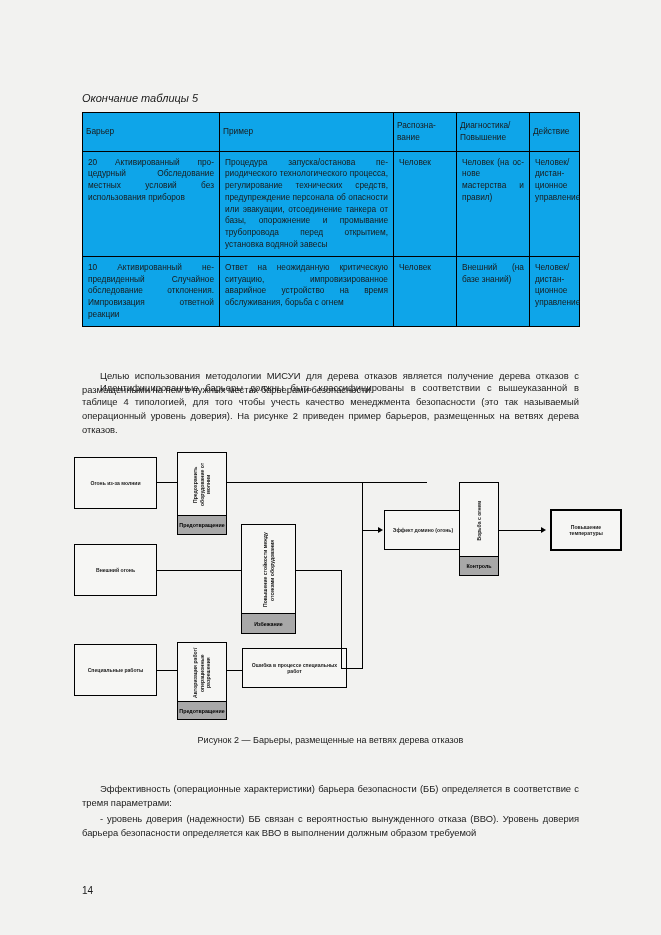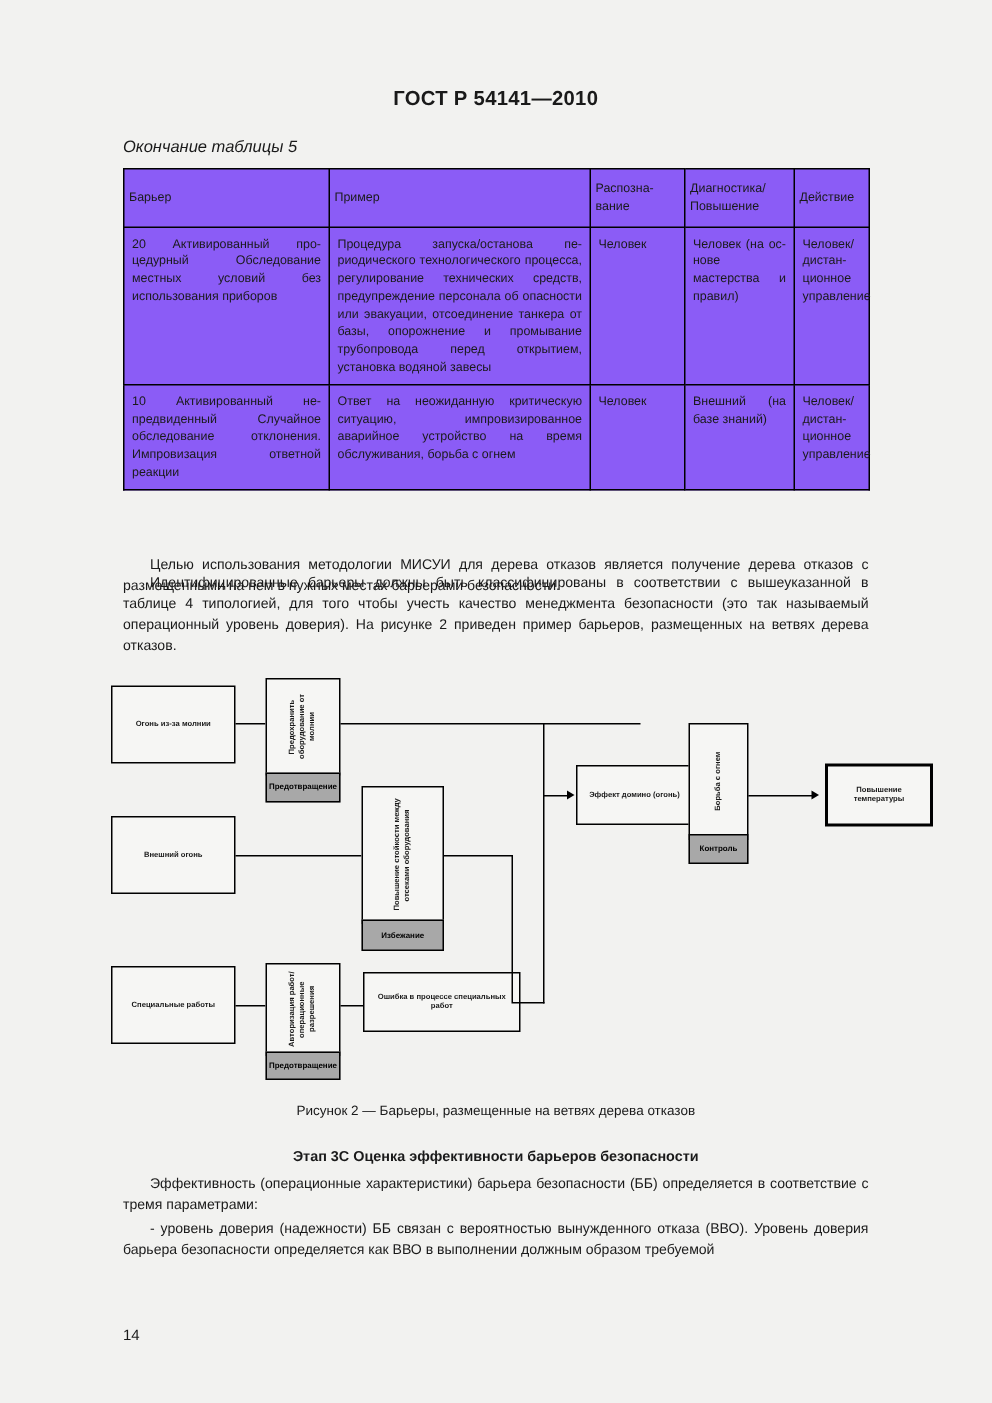--- a/index.html
+++ b/index.html
@@ -28,21 +28,21 @@
     position:absolute;left:82px;top:92px;
     font-style:italic;font-size:11px;
   }
 
   
   table.t4{
     position:absolute;left:82px;top:112px;
     width:497px;
     border-collapse:collapse;
     table-layout:fixed;
-    background:#8b5cf6;
+    background:#0ea5e9;
   }
   table.t4 td,table.t4 th{
     border:1.2px solid #000;
     vertical-align:top;
     padding:5px 5px 5px 5px;
     font-size:8.3px;
     line-height:1.42;
     font-weight:normal;
     text-align:justify;
     text-align-last:left;
@@ -138,21 +138,20 @@
   .pagenum{
     position:absolute;left:82px;top:885px;
     font-size:10px;
   }
 </style>
 </head>
 <body>
 
 <div class="page">
 
-  <div class="doc-header">ГОСТ Р 54141—2010</div>
   <div class="table-caption">Окончание таблицы 5</div>
 
   <table class="t4">
     <colgroup>
       <col class="col-b">
         <col class="col-p">
         <col class="col-r">
         <col class="col-d">
         <col class="col-a">
     </colgroup>
@@ -269,21 +268,20 @@
     <div class="arrow" style="left:481px;top:74.5px;"></div>
 
     <div class="fbox thick" style="left:490px;top:57px;width:72px;height:42px;">
       <span>Повышение температуры</span>
     </div>
 
   </div>
 
   <div class="fig-caption">Рисунок 2 — Барьеры, размещенные на ветвях дерева отказов</div>
 
-  <div class="sub-head">Этап 3С Оценка эффективности барьеров безопасности</div>
 
   <div class="para" style="top:782px;">
     <span class="ind"></span><span>Эффективность (операционные характеристики) барьера безопасности (ББ) определяется в соот­ветствие с тремя параметрами:</span>
   </div>
 
   <div class="para" style="top:812px;">
     <span class="ind"></span><span>- уровень доверия (надежности) ББ связан с вероятностью вынужденного отказа (ВВО). Уровень доверия барьера безопасности определяется как ВВО в выполнении должным образом требуемой</span>
   </div>
 
   <div class="pagenum">14</div>

